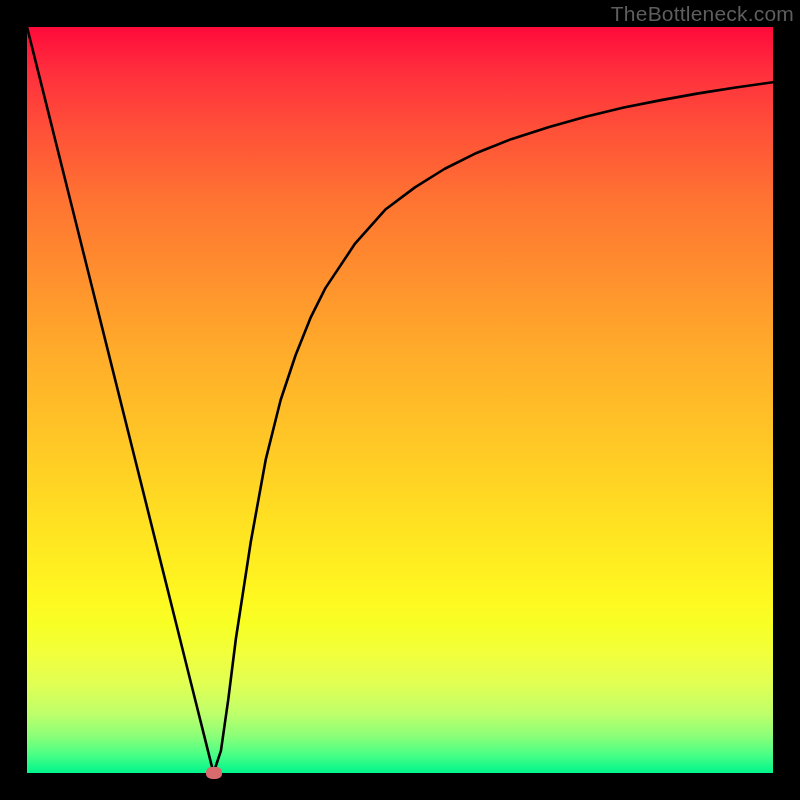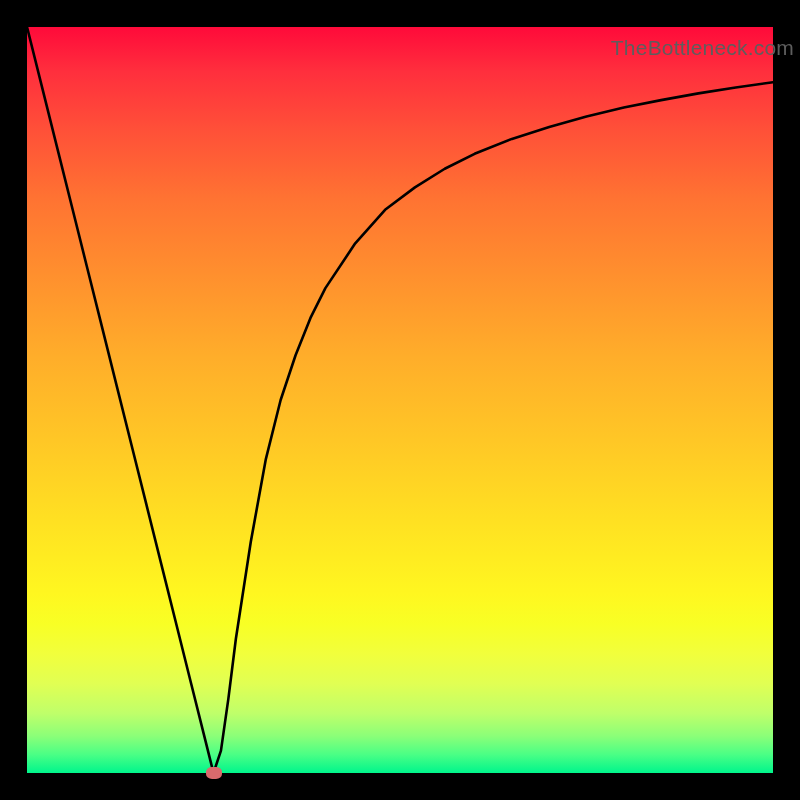--- a/index.html
+++ b/index.html
@@ -48,21 +48,20 @@
   }
   .watermark {
     position: absolute;
     top: 2px;
     right: 6px;
     color: #5e5e5e;
     font-size: 21px;
     letter-spacing: 0.2px;
     font-weight: 400;
     user-select: none;
-    margin-top: 34px;
   }
   svg.curve {
     position: absolute;
     left: 0;
     top: 0;
     width: 746px;
     height: 746px;
   }
   .marker {
     position: absolute;

